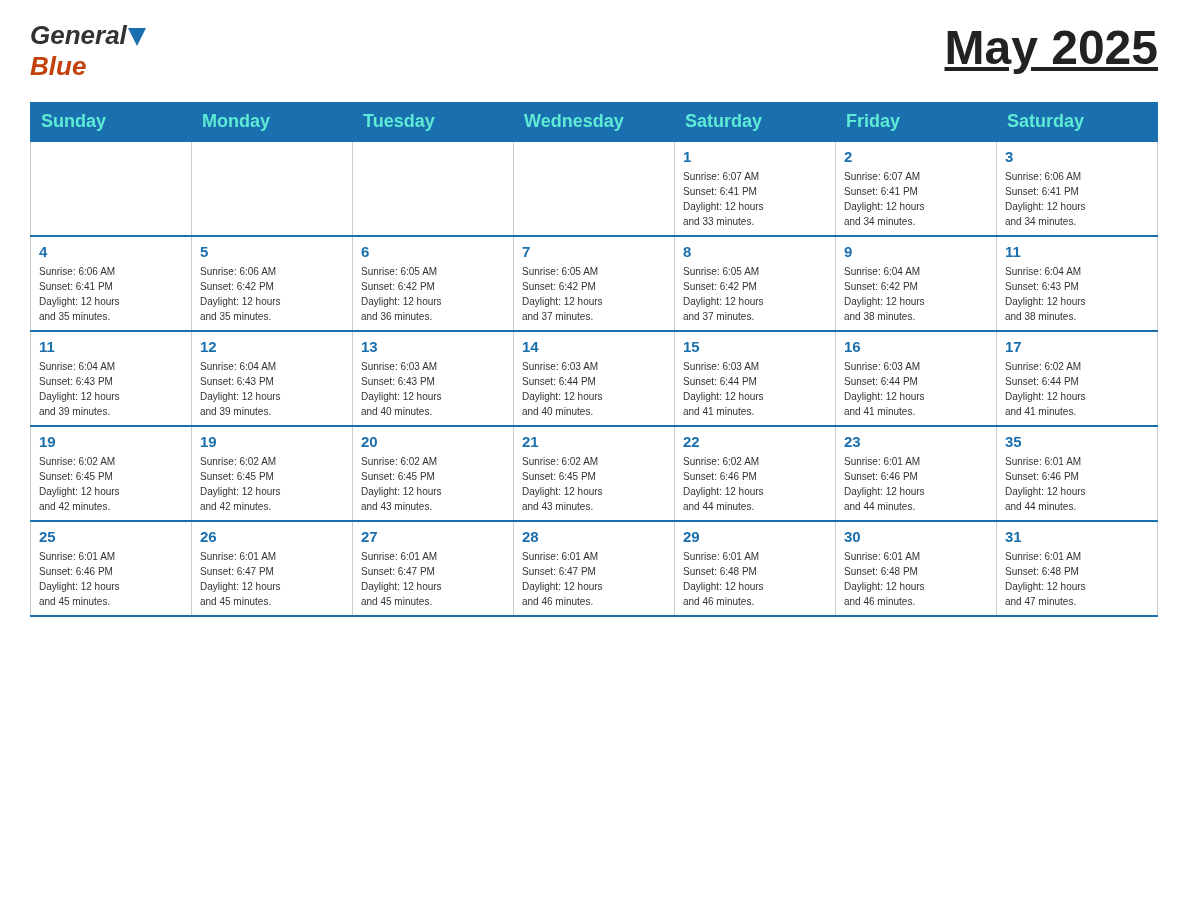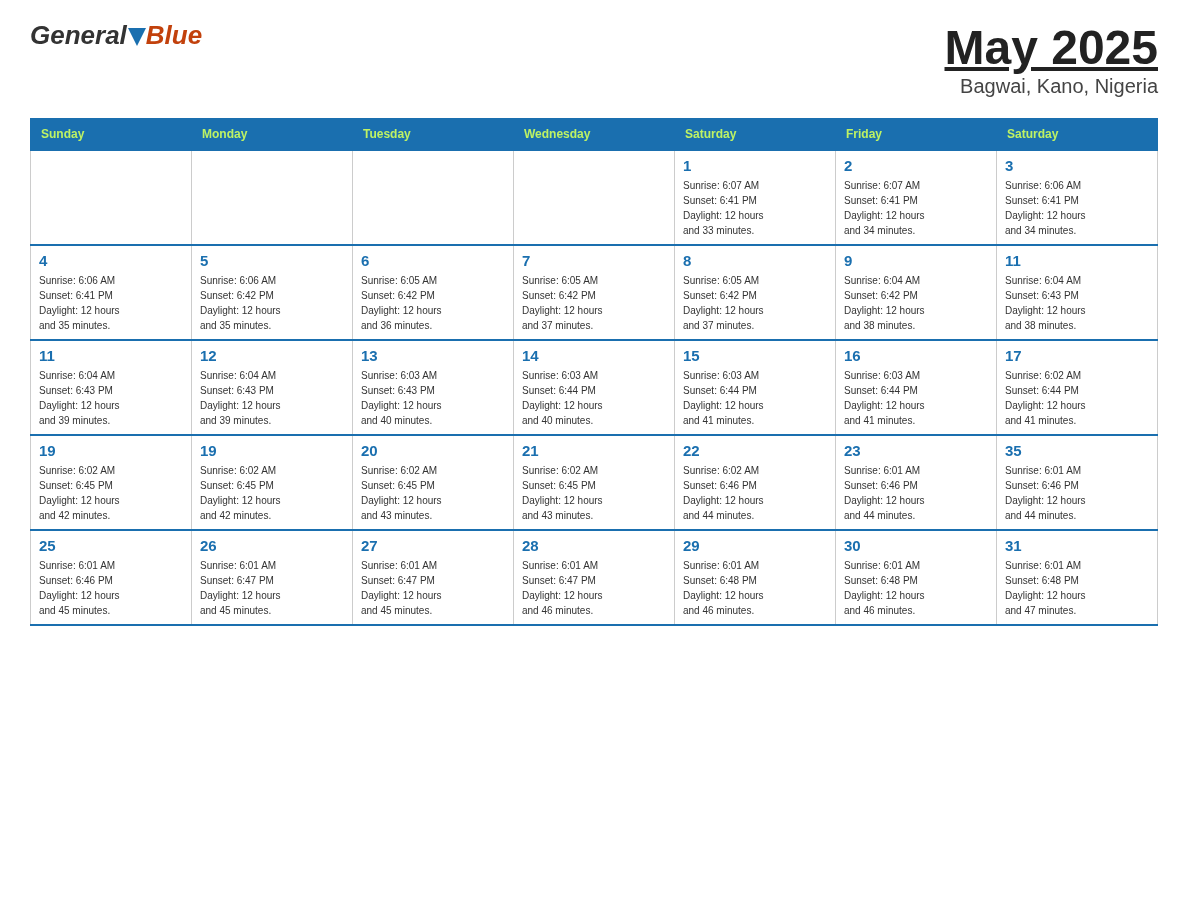--- a/index.html
+++ b/index.html
@@ -12,21 +12,21 @@
       padding: 20px 30px;
     }
     .header {
       display: flex;
       justify-content: space-between;
       align-items: flex-start;
       margin-bottom: 20px;
     }
     .logo {
       display: flex;
-      flex-direction: row;
+      flex-direction: column;
       font-size: 22px;
       font-weight: bold;
     }
     .title-block {
       text-align: right;
     }
     .title-block h1 {
       font-size: 48px;
       font-weight: bold;
       color: #222;
@@ -36,24 +36,24 @@
       font-size: 20px;
       font-weight: normal;
       color: #444;
     }
     .calendar {
       width: 100%;
       border-collapse: collapse;
     }
     .calendar th {
       background-color: #1a6faf;
-      color: #bef264;
+      color: #5eead4;
       padding: 8px 10px;
       text-align: left;
-      font-size: 12px;
+      font-size: 18px;
       border: 1px solid #1a6faf;
     }
     .calendar td {
       vertical-align: top;
       padding: 6px 8px;
       border: 1px solid #ccc;
       width: 14.28%;
       font-size: 13px;
       color: #333;
     }
@@ -100,21 +100,20 @@
       <svg width="18" height="18" viewBox="0 0 18 18" style="margin-left:1px;margin-top:2px;">
         <polygon points="0,0 18,0 9,18" fill="#1a6faf"></polygon>
       </svg>
     </div>
     <div>
       <span class="logo-text-blue">Blue</span>
     </div>
   </div>
   <div class="title-block">
     <h1>May 2025</h1>
-    <h2>Bagwai, Kano, Nigeria</h2>
   </div>
 </div>
 
 <table class="calendar">
   <thead>
     <tr>
       <th>Sunday</th>
       <th>Monday</th>
       <th>Tuesday</th>
       <th>Wednesday</th>

